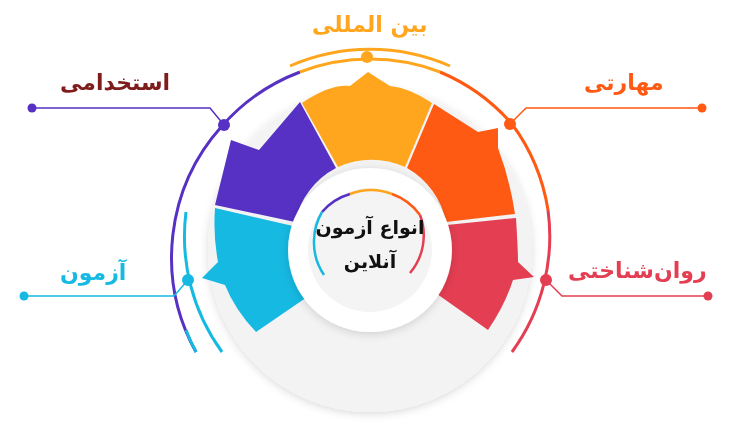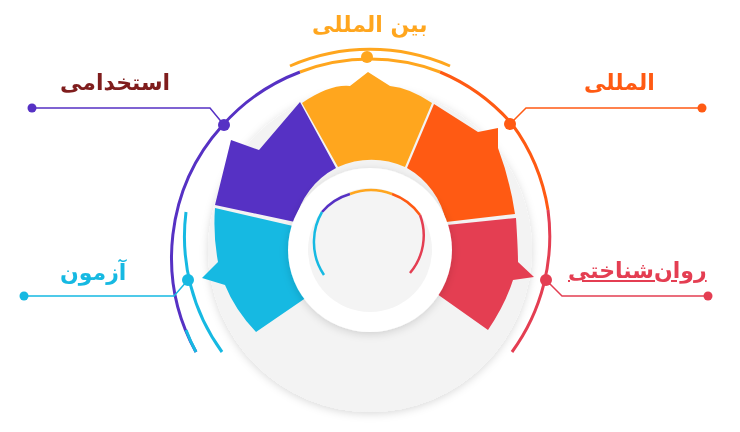--- a/index.html
+++ b/index.html
@@ -85,18 +85,22 @@
     <g>
       <polyline points="24,296 174,296 188,280" fill="none" stroke="#16B9E2" stroke-width="1.5"></polyline>
       <circle cx="24" cy="296" r="4.5" fill="#16B9E2"></circle>
       <circle cx="188" cy="280" r="6" fill="#16B9E2"></circle>
     </g>
 
     <path d="M 290 66 A 200 200 0 0 1 450 66" fill="none" stroke="#FFA61E" stroke-width="3"></path>
   </svg>
 
   <div class="label" style="left:312px; top:14px; color:#FFA61E;">بین المللی</div>
-  <div class="label" style="left:584px; top:72px; color:#FF5A13;">المللی</div>
-  <div class="label" style="left:568px; top:260px; color:#E43E52;text-decoration:underline;">روان‌شناختی</div>
+  <div class="label" style="left:584px; top:72px; color:#FF5A13;">مهارتی</div>
+  <div class="label" style="left:568px; top:260px; color:#E43E52;">روان‌شناختی</div>
   <div class="label" style="left:60px; top:262px; color:#16B9E2;">آزمون</div>
   <div class="label" style="left:60px; top:72px; color:#7f1d1d;">استخدامی</div>
 
+  <div class="center-text">
+    <div>انواع آزمون</div>
+    <div>آنلاین</div>
+  </div>
 </div>
 
 </body></html>

